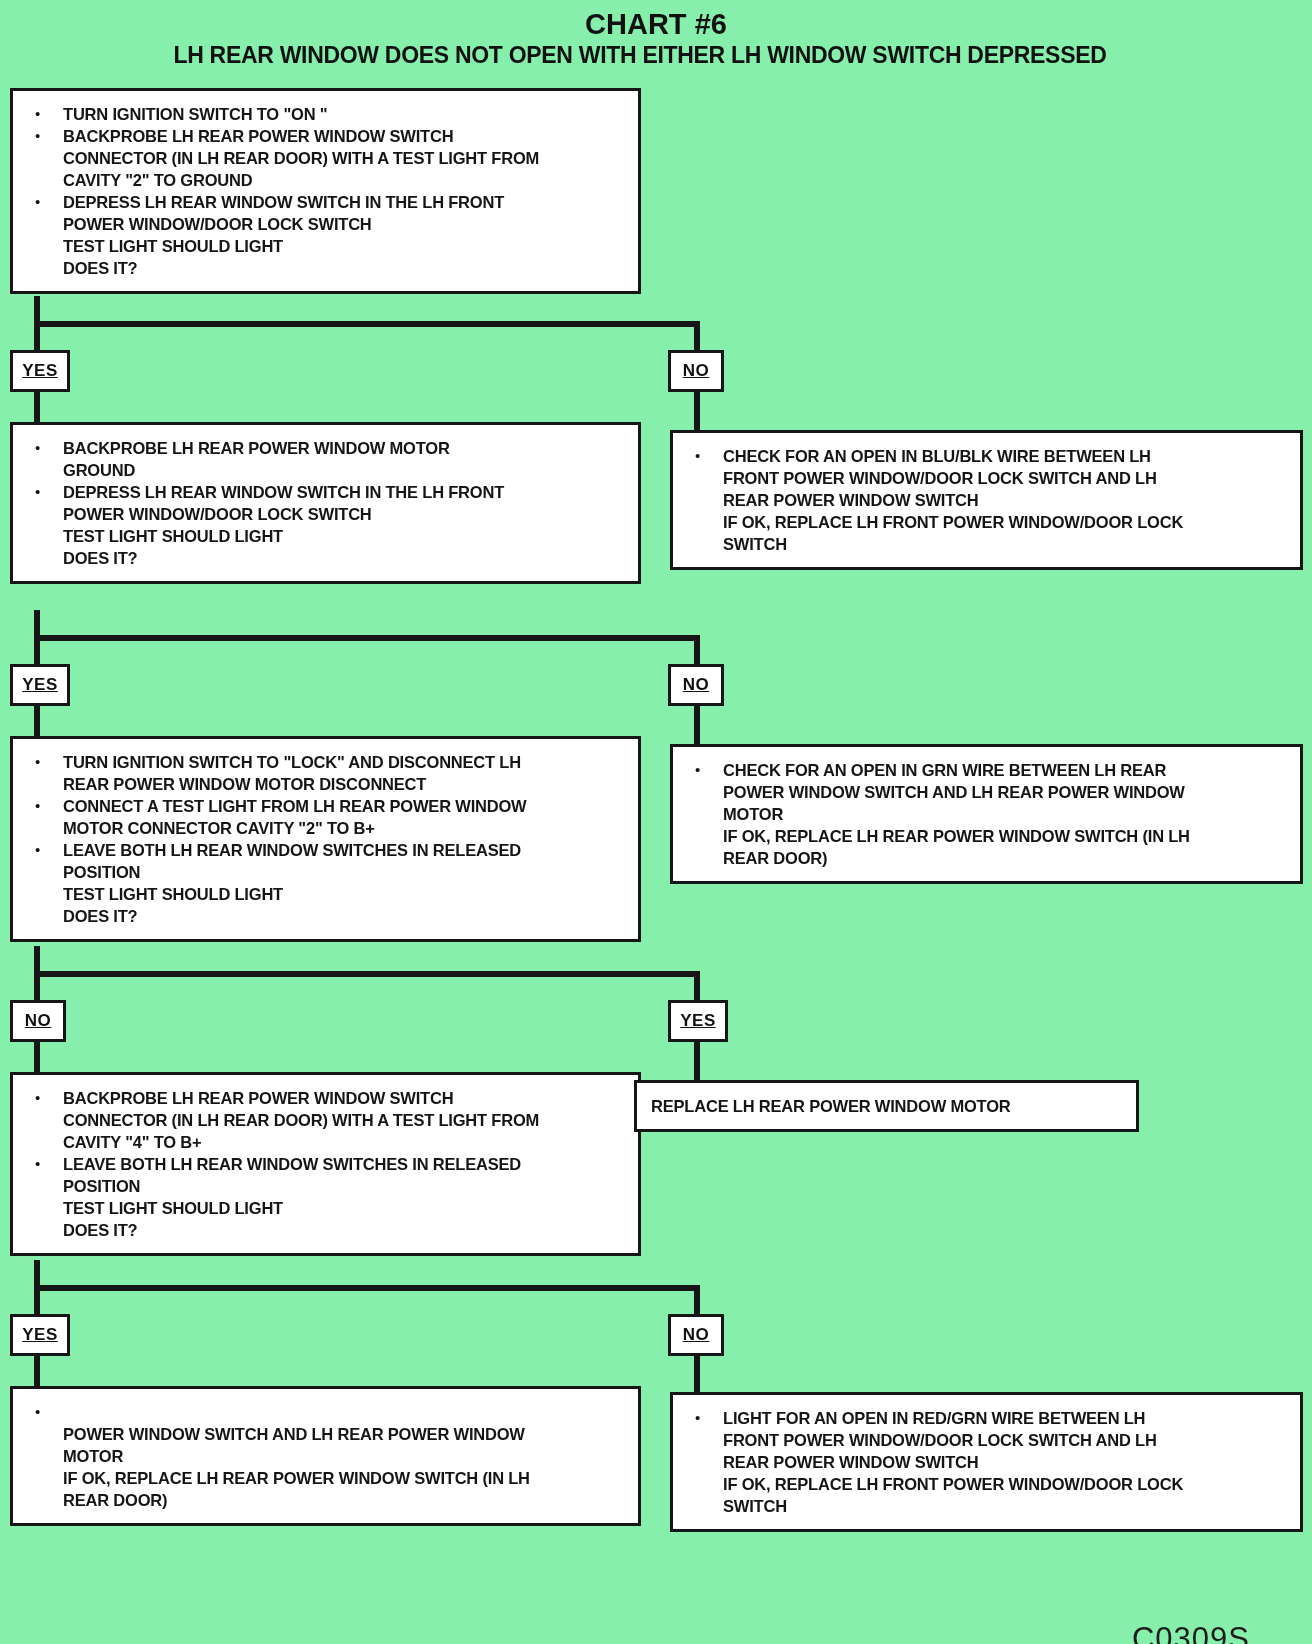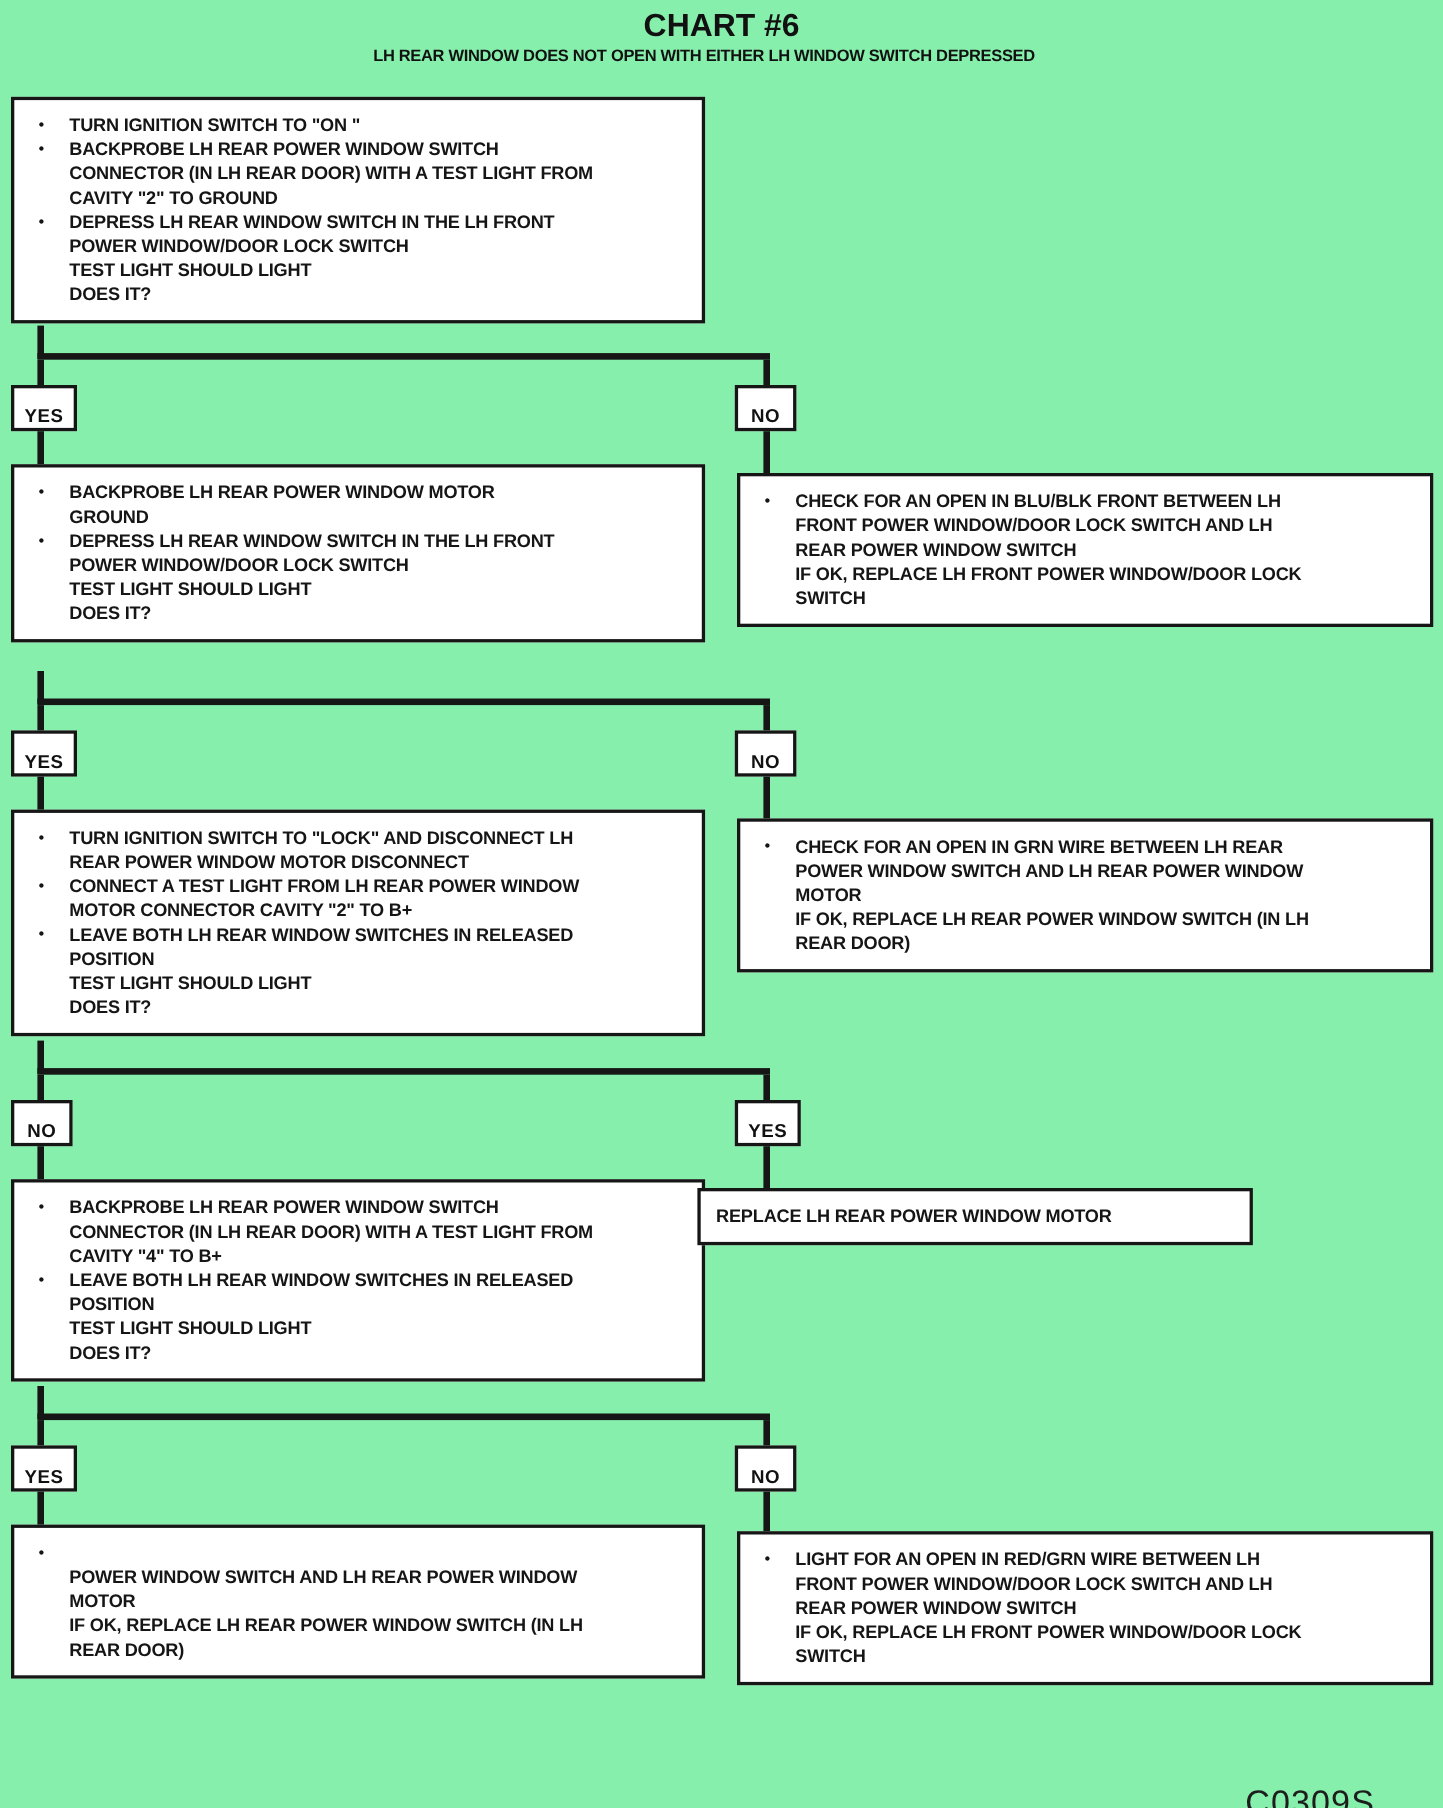--- a/index.html
+++ b/index.html
@@ -6,33 +6,33 @@
   .page{
     position:relative;width:1312px;height:1644px;background:#86efac;
     font-family:"Liberation Sans", sans-serif;color:#151515;overflow:hidden;
   }
   .title{
     position:absolute;top:8px;left:0;width:1312px;text-align:center;
     font-size:29px;font-weight:bold;letter-spacing:0px;color:#111;
   }
   .subtitle{
     position:absolute;top:42px;left:0;width:1280px;text-align:center;
-    font-size:15px;font-weight:bold;letter-spacing:-0.3px;color:#111;
+    font-size:23px;font-weight:bold;letter-spacing:-0.3px;color:#111;
   }
   .fbox{
     position:absolute;background:#fff;border:3px solid #161616;
     box-sizing:border-box;padding:12px 14px;
   }
   .fbox .line{display:flex;white-space:nowrap;line-height:22px;}
   .fbox .bull{width:36px;flex:0 0 36px;font-size:15px;padding-left:8px;box-sizing:border-box;}
   .fbox .txt{font-size:16.5px;font-weight:bold;letter-spacing:-0.2px;}
   .dbox{
     position:absolute;background:#fff;border:3px solid #161616;box-sizing:border-box;
-    height:42px;display:flex;align-items:flex-end;justify-content:center;
-    font-size:17px;font-weight:bold;letter-spacing:0.5px;color:#111;
+    height:42px;display:flex;align-items:center;justify-content:center;
+    font-size:17px;font-weight:bold;letter-spacing:0.5px;color:#111;text-decoration:underline;
   }
   .seg{position:absolute;background:#161616;}
   .figcode{
     position:absolute;top:1598px;left:1020px;width:230px;text-align:right;
     font-size:31px;font-weight:normal;letter-spacing:1px;color:#1d1d1d;
     font-family:"Liberation Sans", sans-serif;
     margin-top:23px;
   }
 </style>
 </head>
@@ -102,21 +102,21 @@
         <span class="txt">TEST LIGHT SHOULD LIGHT</span>
       </div>
       <div class="line">
         <span class="bull"></span>
         <span class="txt">DOES IT?</span>
       </div>
     </div>
   <div class="fbox" style="left:670px;top:430px;width:633px;">
       <div class="line">
         <span class="bull">•</span>
-        <span class="txt">CHECK FOR AN OPEN IN BLU/BLK FRONT BETWEEN LH</span>
+        <span class="txt">CHECK FOR AN OPEN IN BLU/BLK WIRE BETWEEN LH</span>
       </div>
       <div class="line">
         <span class="bull"></span>
         <span class="txt">FRONT POWER WINDOW/DOOR LOCK SWITCH AND LH</span>
       </div>
       <div class="line">
         <span class="bull"></span>
         <span class="txt">REAR POWER WINDOW SWITCH</span>
       </div>
       <div class="line">

